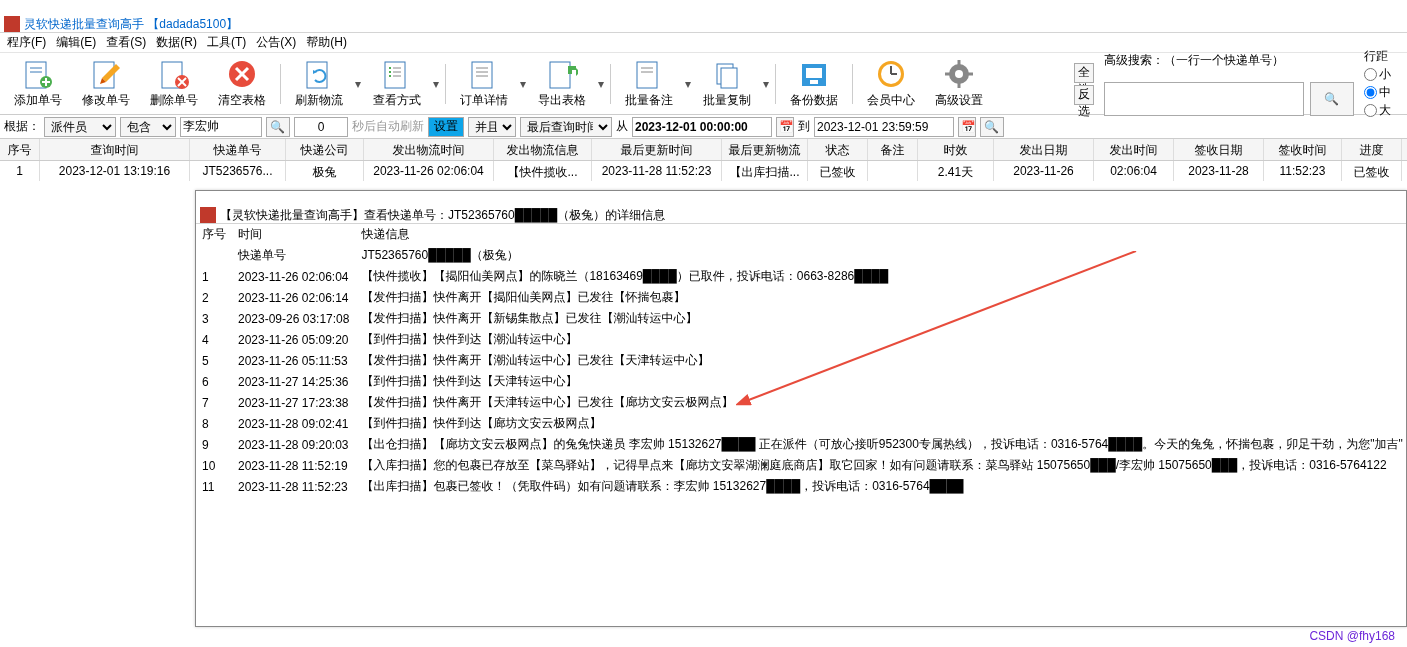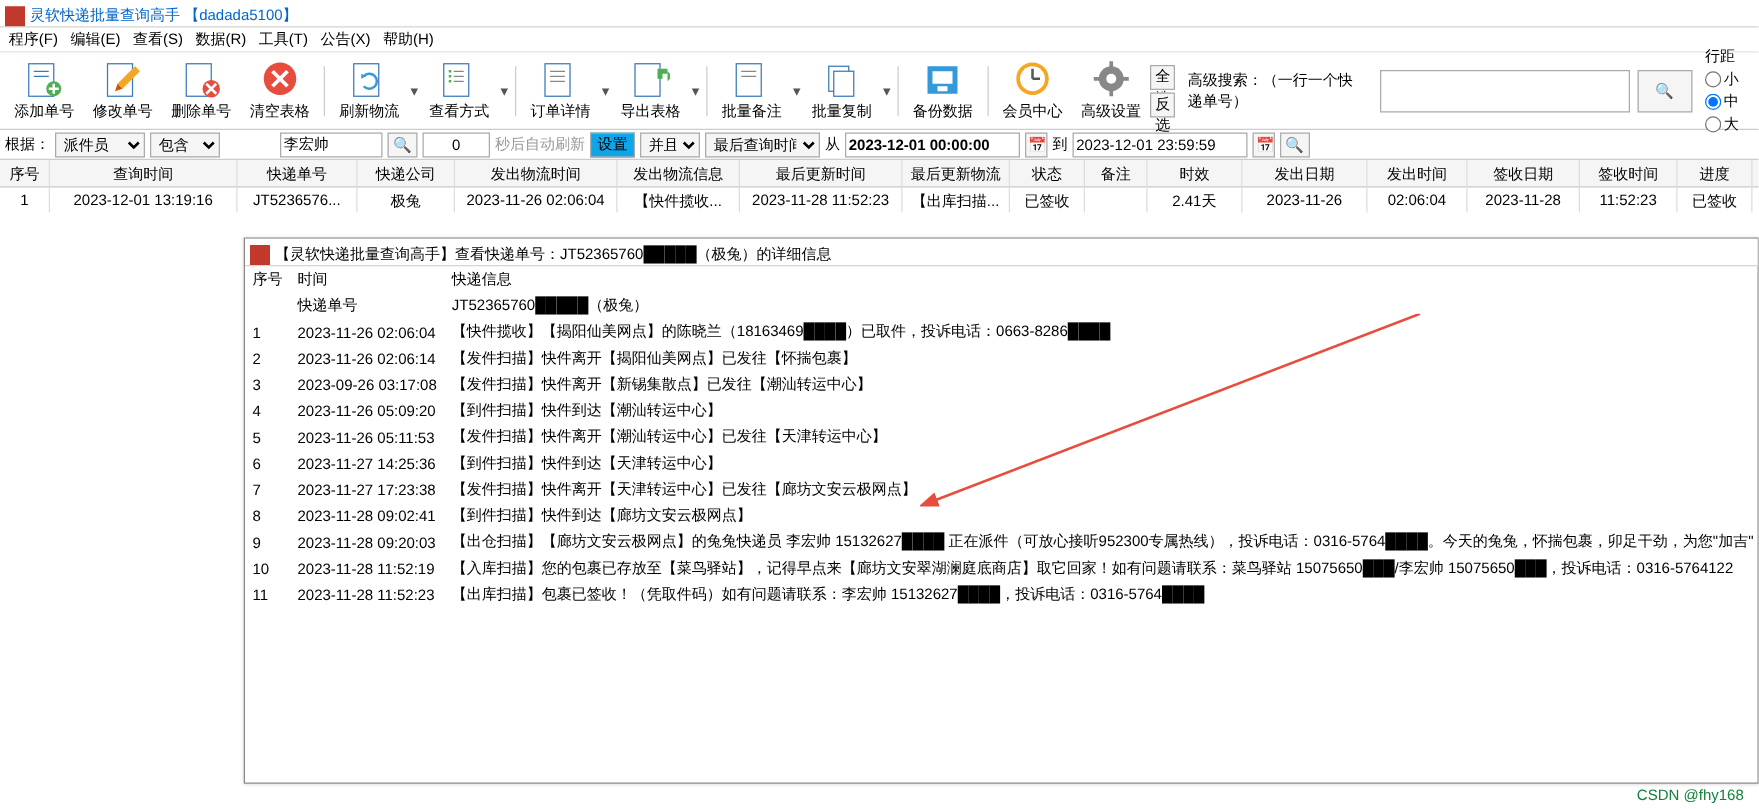--- a/index.html
+++ b/index.html
@@ -1,31 +1,31 @@
 <!DOCTYPE html>
 <html><head>
 <meta charset="utf-8">
 <style>
 *{box-sizing:border-box;margin:0;padding:0;font-family:"Microsoft YaHei",SimSun,sans-serif;font-size:12px}
 body{background:#fff;width:1407px;height:647px;overflow:hidden;position:relative}
-.titlebar{height:22px;background:#fff;display:flex;align-items:flex-end;padding:0 4px;border-bottom:1px solid #d4d4d4}
+.titlebar{height:22px;background:#fff;display:flex;align-items:flex-start;padding:16px 4px;border-bottom:1px solid #d4d4d4}
 .titlebar .icon{width:16px;height:16px;background:#c0392b;margin-right:4px}
 .titlebar .title{color:#0066cc}
 .menubar{height:20px;display:flex;align-items:center;padding:0 4px;gap:4px;border-bottom:1px solid #e5e5e5}
 .menubar span{padding:1px 3px;cursor:pointer}
 .toolbar{height:62px;display:flex;align-items:center;padding:2px 4px;border-bottom:1px solid #ccc;gap:0}
 .tbtn{display:flex;flex-direction:column;align-items:center;justify-content:center;width:68px;height:56px;cursor:pointer}
 .tbtn .tico{width:32px;height:32px;display:flex;align-items:center;justify-content:center}
 .tbtn .lbl{margin-top:2px}
 .tsep{width:1px;height:40px;background:#ccc;margin:0 4px}
 .tcaret{width:10px;text-align:center;cursor:pointer;color:#555}
 .rightpanel{margin-left:auto;display:flex;align-items:center;gap:10px;padding-right:12px}
 .selbox{display:flex;flex-direction:column;gap:2px}
 .selbox button{width:20px;height:20px;border:1px solid #aaa;background:#f5f5f5;cursor:pointer}
-.advsearch{display:flex;flex-direction:row;gap:13px}
+.advsearch{display:flex;flex-direction:column;gap:13px}
 .advsearch .hdr{font-size:12px}
 .advsearch .row{display:flex;gap:6px;align-items:center}
 .advsearch input{width:200px;height:34px;border:1px solid #aaa;padding:2px 4px}
 .advsearch button{width:44px;height:34px;border:1px solid #aaa;background:#f5f5f5;cursor:pointer}
 .spacing{display:flex;flex-direction:column;gap:1px}
 .spacing label{display:flex;align-items:center;gap:2px}
 .filterbar{height:24px;display:flex;align-items:center;padding:2px 4px;gap:4px;border-bottom:1px solid #ccc}
 .filterbar select,.filterbar input,.filterbar button{height:20px;border:1px solid #aaa;background:#fff;padding:0 2px}
 .filterbar select{background:#f5f5f5}
 .filterbar .sbtn{width:24px;background:#f5f5f5;cursor:pointer}
@@ -33,21 +33,21 @@
 .gridhdr .c,.gridrow .c{border-right:1px solid #ddd;padding:3px 4px;overflow:hidden;white-space:nowrap;text-align:center}
 .gridrow{height:20px;display:flex}
 .c0{width:40px}.c1{width:150px}.c2{width:96px}.c3{width:78px}.c4{width:130px}.c5{width:98px}.c6{width:130px}.c7{width:86px}.c8{width:60px}.c9{width:50px}.c10{width:76px}.c11{width:100px}.c12{width:80px}.c13{width:90px}.c14{width:78px}.c15{width:60px}
 .subwin{position:absolute;left:195px;top:190px;right:0;bottom:20px;background:#fff;border:1px solid #888;box-shadow:0 0 3px rgba(0,0,0,.2)}
 .subwin .titlebar{background:#fff}
 .dtable{width:100%;border-collapse:collapse}
 .dtable th,.dtable td{text-align:left;padding:2px 6px;height:18px;white-space:nowrap;font-size:12px}
 .dtable th{font-weight:normal}
 .dh0{width:60px}.dh1{width:120px}
 svg.arrow{position:absolute;left:540px;top:60px;pointer-events:none}
-.watermark{position:absolute;right:12px;bottom:4px;color:#15803d}
+.watermark{position:absolute;right:12px;bottom:4px;color:#6d28d9}
 </style>
 </head>
 <body>
 
 <div class="titlebar">
   <div class="icon"></div>
   <div class="title">灵软快递批量查询高手 【dadada5100】</div>
 </div>
 
 <div class="menubar">
@@ -244,21 +244,21 @@
           <span>大</span>
         </label>
     </div>
   </div>
 </div>
 
 <div class="filterbar">
   <span>根据：</span>
   <select style="width:72px"><option>派件员</option></select>
   <select style="width:56px"><option>包含</option></select>
-  <input style="width: 82px; margin-left: 44px;" value="李宏帅">
+  <input style="width: 82px;" value="李宏帅">
   <button class="sbtn">🔍</button>
   <input style="width: 54px; text-align: center;" value="0">
   <span style="color:#999">秒后自动刷新</span>
   <button style="width:36px;background:#0ea5e9">设置</button>
   <select style="width:48px"><option>并且</option></select>
   <select style="width:92px"><option>最后查询时间</option></select>
   <span>从</span>
   <input style="width: 140px; font-weight: bold;" value="2023-12-01 00:00:00">
     <button class="sbtn" style="width:18px">📅</button>
   <span>到</span>

